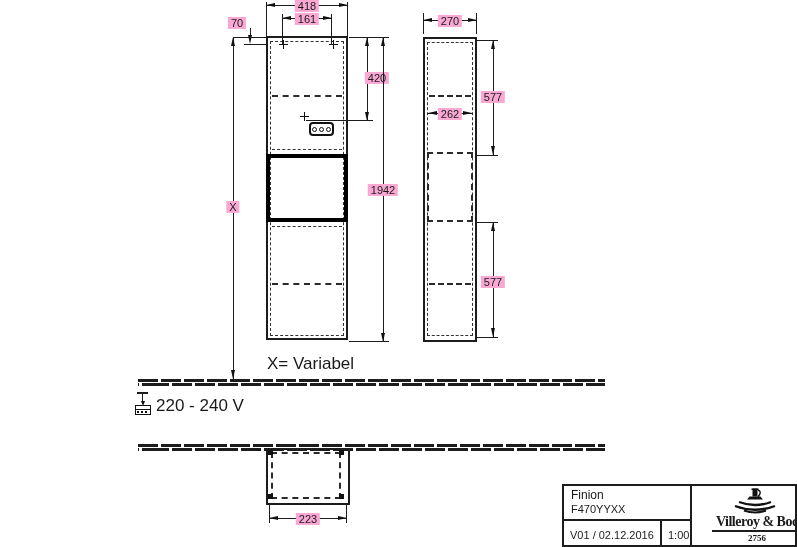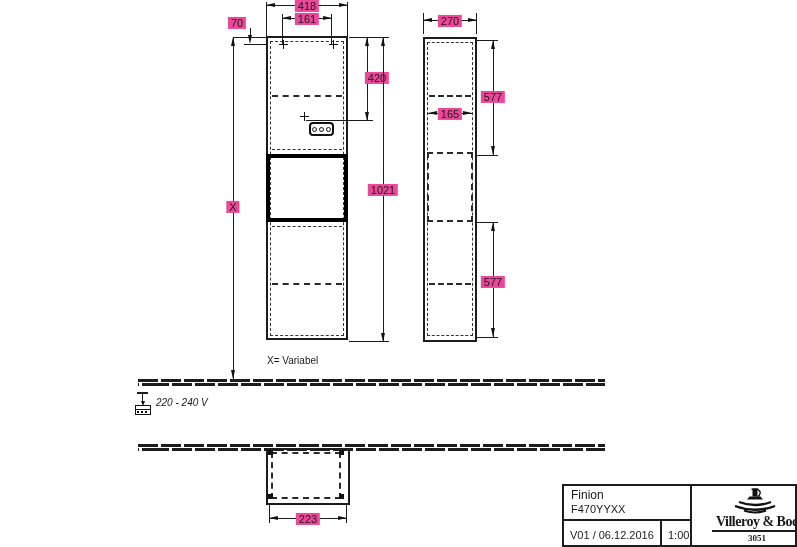--- a/index.html
+++ b/index.html
@@ -7,23 +7,23 @@
     position:relative;width:797px;height:547px;background:#fff;overflow:hidden;
     font-family:"Liberation Sans","DejaVu Sans",sans-serif;color:#1a1a1a;
   }
   .ln{position:absolute;background:#1c1c1c;}
   .rect{position:absolute;border:2px solid #1c1c1c;background:transparent;}
   .rect-heavy{position:absolute;border:4px solid #000;background:transparent;}
   .dsh{position:absolute;border:1px dashed #333;}
   .dsh-h{position:absolute;border-top:1px dashed #333;}
   .dsh-h2{position:absolute;border-top:2px dashed #2a2a2a;}
   .dsh-box2{position:absolute;border:2px dashed #2a2a2a;}
-  .dim-lbl{position:absolute;transform:translate(-50%,-50%);background:#ec4899;
+  .dim-lbl{position:absolute;transform:translate(-50%,-50%);background:#f9a8d4;
     padding:0 3px;font-size:11px;line-height:1.1;white-space:nowrap;}
-  .txt{position:absolute;font-size:10px;line-height:1.1;white-space:nowrap;}
+  .txt{position:absolute;font-size:17px;line-height:1.1;white-space:nowrap;}
   .arr{position:absolute;width:0;height:0;}
   .arr.up{border-left:2.5px solid transparent;border-right:2.5px solid transparent;border-bottom:9px solid #111;}
   .arr.down{border-left:2.5px solid transparent;border-right:2.5px solid transparent;border-top:9px solid #111;}
   .arr.left{border-top:2.5px solid transparent;border-bottom:2.5px solid transparent;border-right:9px solid #111;}
   .arr.right{border-top:2.5px solid transparent;border-bottom:2.5px solid transparent;border-left:9px solid #111;}
   .arr.sm.down{border-left:2px solid transparent;border-right:2px solid transparent;border-top:5px solid #111;}
   .brick{position:absolute;height:3px;
     background:repeating-linear-gradient(90deg,#1c1c1c 0 20px,rgba(0,0,0,0) 20px 23px);}
   .brick.off{background-position:11px 0;}
   .plus{position:absolute;width:9px;height:9px;}
@@ -89,33 +89,33 @@
   <div class="ln" style="left:306px;top:120px;width:67px;height:1px;"></div>
   <div class="ln" style="left:367px;top:37px;width:1px;height:84px;"></div>
   <div class="arr up" style="left:365px;top:37px;"></div>
   <div class="arr down" style="left:365px;top:112px;"></div>
   <div class="dim-lbl" style="left:377px;top:78px;">420</div>
 
   <div class="ln" style="left:349px;top:341px;width:40px;height:1px;"></div>
   <div class="ln" style="left:383px;top:37px;width:1px;height:305px;"></div>
   <div class="arr up" style="left:381px;top:37px;"></div>
   <div class="arr down" style="left:381px;top:333px;"></div>
-  <div class="dim-lbl" style="left:383px;top:190px;">1021</div>
+  <div class="dim-lbl" style="left:383px;top:190px;">1942</div>
 
   <div class="ln" style="left:423px;top:13px;width:1px;height:21px;"></div>
   <div class="ln" style="left:476px;top:13px;width:1px;height:21px;"></div>
   <div class="ln" style="left:423px;top:20px;width:54px;height:1px;"></div>
   <div class="arr left" style="left:423px;top:18px;"></div>
   <div class="arr right" style="left:468px;top:18px;"></div>
   <div class="dim-lbl" style="left:450px;top:21px;">270</div>
 
   <div class="ln" style="left:428px;top:113px;width:44px;height:1px;"></div>
   <div class="arr left" style="left:428px;top:111px;"></div>
   <div class="arr right" style="left:463px;top:111px;"></div>
-  <div class="dim-lbl" style="left:450px;top:114px;">165</div>
+  <div class="dim-lbl" style="left:450px;top:114px;">262</div>
 
   <div class="ln" style="left:477px;top:40px;width:21px;height:1px;"></div>
   <div class="ln" style="left:477px;top:155px;width:21px;height:1px;"></div>
   <div class="ln" style="left:493px;top:40px;width:1px;height:115px;"></div>
   <div class="arr up" style="left:491px;top:40px;"></div>
   <div class="arr down" style="left:491px;top:146px;"></div>
   <div class="dim-lbl" style="left:493px;top:97px;">577</div>
 
   <div class="ln" style="left:477px;top:222px;width:21px;height:1px;"></div>
   <div class="ln" style="left:477px;top:337px;width:21px;height:1px;"></div>
@@ -134,21 +134,21 @@
   <div class="brick" style="left:138px;top:379px;width:467px;"></div>
   <div class="brick off" style="left:138px;top:383px;width:467px;"></div>
 
   <div class="ln" style="left:137px;top:392px;width:11px;height:2px;"></div>
   <div class="ln" style="left:142px;top:394px;width:1px;height:8px;"></div>
   <div class="arr sm down" style="left:141px;top:401px;"></div>
   <div style="position:absolute;left:135px;top:405px;width:14px;height:8px;border:1px solid #111;">
     <div style="position:absolute;left:0;top:3px;width:14px;height:1px;background:#111;"></div>
     <div style="position:absolute;left:1px;bottom:1px;right:1px;height:2px;background:repeating-linear-gradient(90deg,#111 0 2px,rgba(0,0,0,0) 2px 4px);"></div>
   </div>
-  <div class="txt" style="left:156px;top:397px;font-style:italic;">220 - 240 V</div>
+  <div class="txt" style="left:156px;top:397px;">220 - 240 V</div>
 
   <div class="brick" style="left:138px;top:444px;width:467px;"></div>
   <div class="brick off" style="left:138px;top:448px;width:467px;"></div>
 
   <div class="rect" style="left:266px;top:448px;width:80px;height:53px;"></div>
   <div class="dsh-box2" style="left:271px;top:452px;width:66px;height:43px;"></div>
   <div class="sq" style="left:268px;top:450px;"></div>
   <div class="sq" style="left:339px;top:450px;"></div>
   <div class="sq" style="left:268px;top:494px;"></div>
   <div class="sq" style="left:339px;top:494px;"></div>
@@ -159,29 +159,29 @@
   <div class="arr left" style="left:269px;top:516px;"></div>
   <div class="arr right" style="left:338px;top:516px;"></div>
   <div class="dim-lbl" style="left:308px;top:519px;">223</div>
 
   <div class="rect" style="left:562px;top:484px;width:231px;height:59px;"></div>
   <div class="ln" style="left:690px;top:484px;width:2px;height:63px;"></div>
   <div class="ln" style="left:564px;top:519px;width:126px;height:2px;"></div>
   <div class="ln" style="left:660px;top:521px;width:2px;height:26px;"></div>
   <div class="tb-text" style="left:571px;top:489px;font-size:12px;">Finion</div>
   <div class="tb-text" style="left:571px;top:503px;">F470YYXX</div>
-  <div class="tb-text" style="left:570px;top:529px;">V01 / 06.12.2016</div>
+  <div class="tb-text" style="left:570px;top:529px;">V01 / 02.12.2016</div>
   <div class="tb-text" style="left:668px;top:529px;">1:00</div>
 
   <svg style="position:absolute;left:731px;top:486px;" width="48" height="30" viewBox="0 0 48 30">
     <rect x="21.5" y="2.5" width="5" height="8" fill="#111"></rect>
     <path d="M20.5 2.5 h7 v1.5 h-7 z" fill="#111"></path>
     <path d="M27 4 q4.5 1.5 0 7" stroke="#111" stroke-width="1.4" fill="none"></path>
     <path d="M18.5 10.5 h11 l2.5 3 h-16 z" fill="#111"></path>
     <path d="M8 16 q16 6 32 0" stroke="#111" stroke-width="2.4" fill="none"></path>
     <path d="M4 20 q20 7.5 40 0" stroke="#111" stroke-width="2.4" fill="none"></path>
     <path d="M13 24.5 q11 4 22 0" stroke="#111" stroke-width="2" fill="none"></path>
   </svg>
   <div class="brand" style="left:716px;top:514px;">Villeroy &amp; Boch</div>
   <div class="ln" style="left:712px;top:530px;width:85px;height:2px;"></div>
-  <div class="brand-year" style="left:748px;top:533px;">3051</div>
+  <div class="brand-year" style="left:748px;top:533px;">2756</div>
 
 </div>
 
 </body></html>

